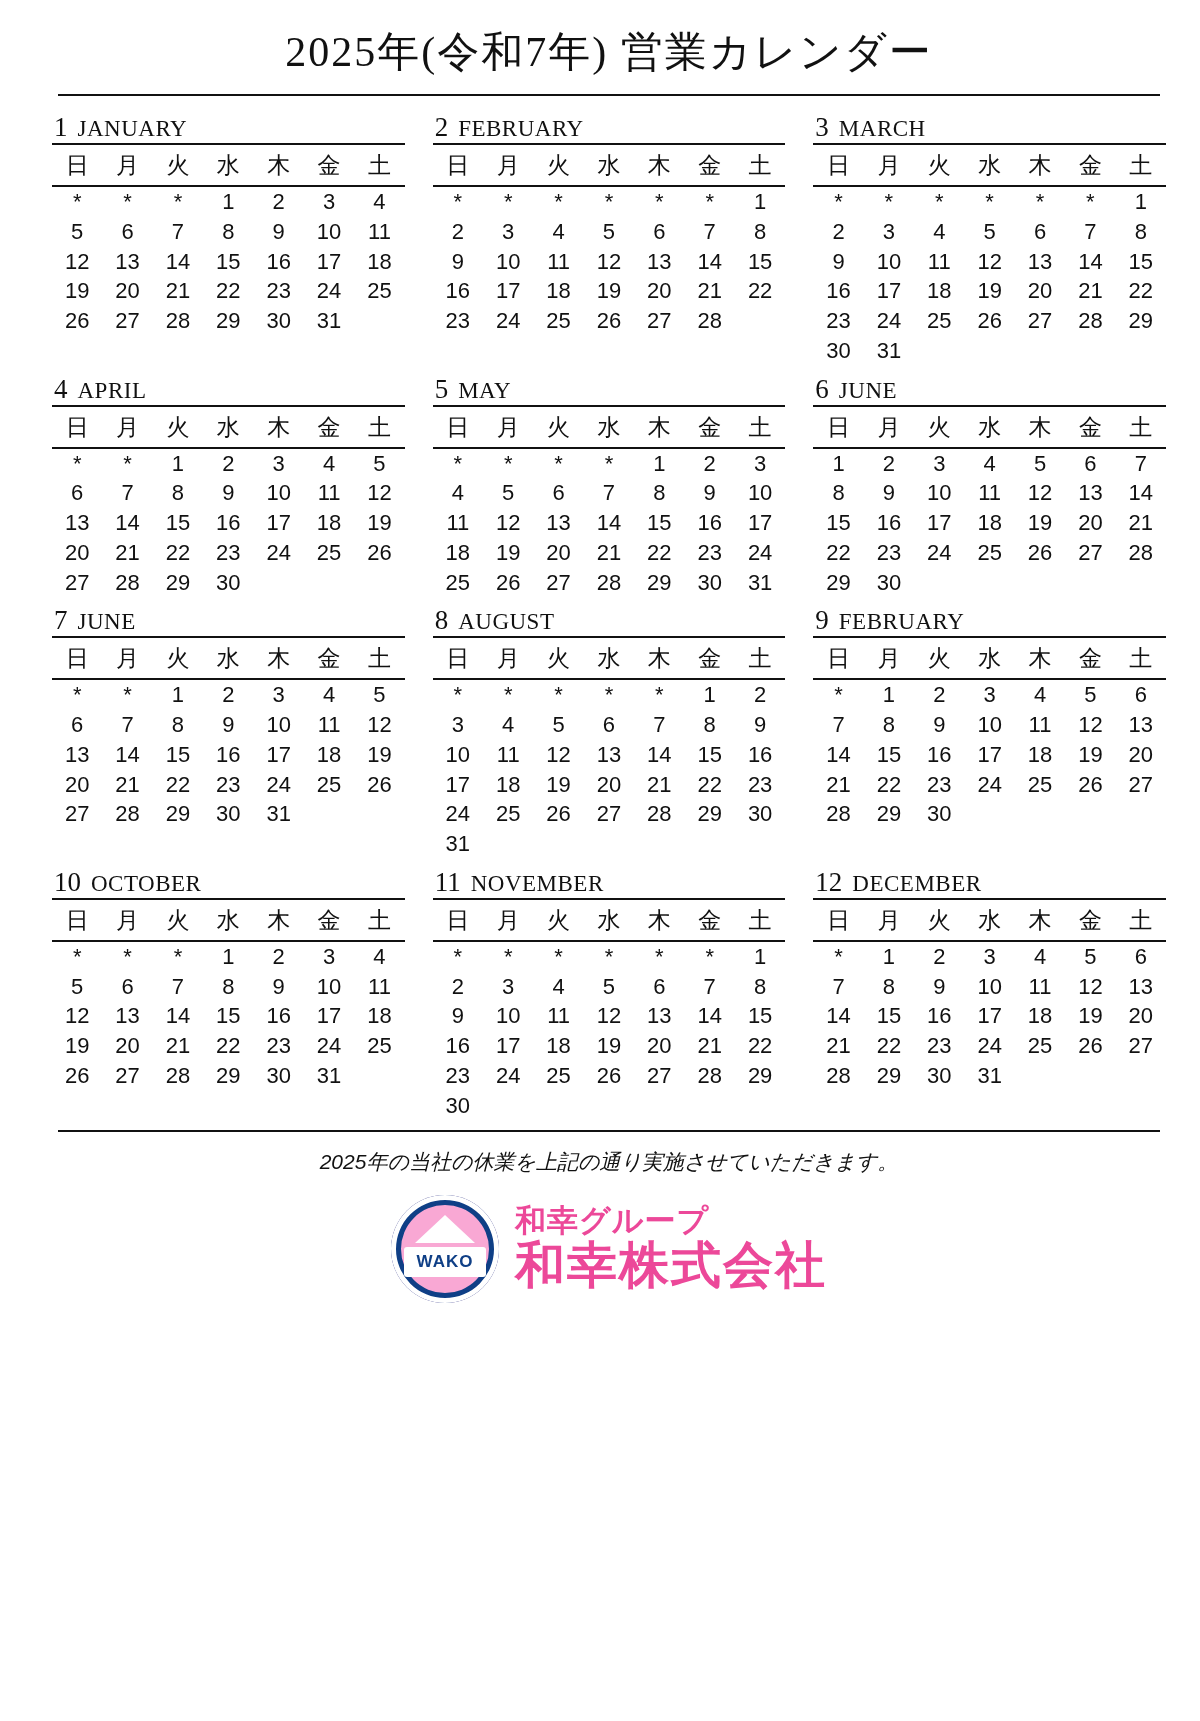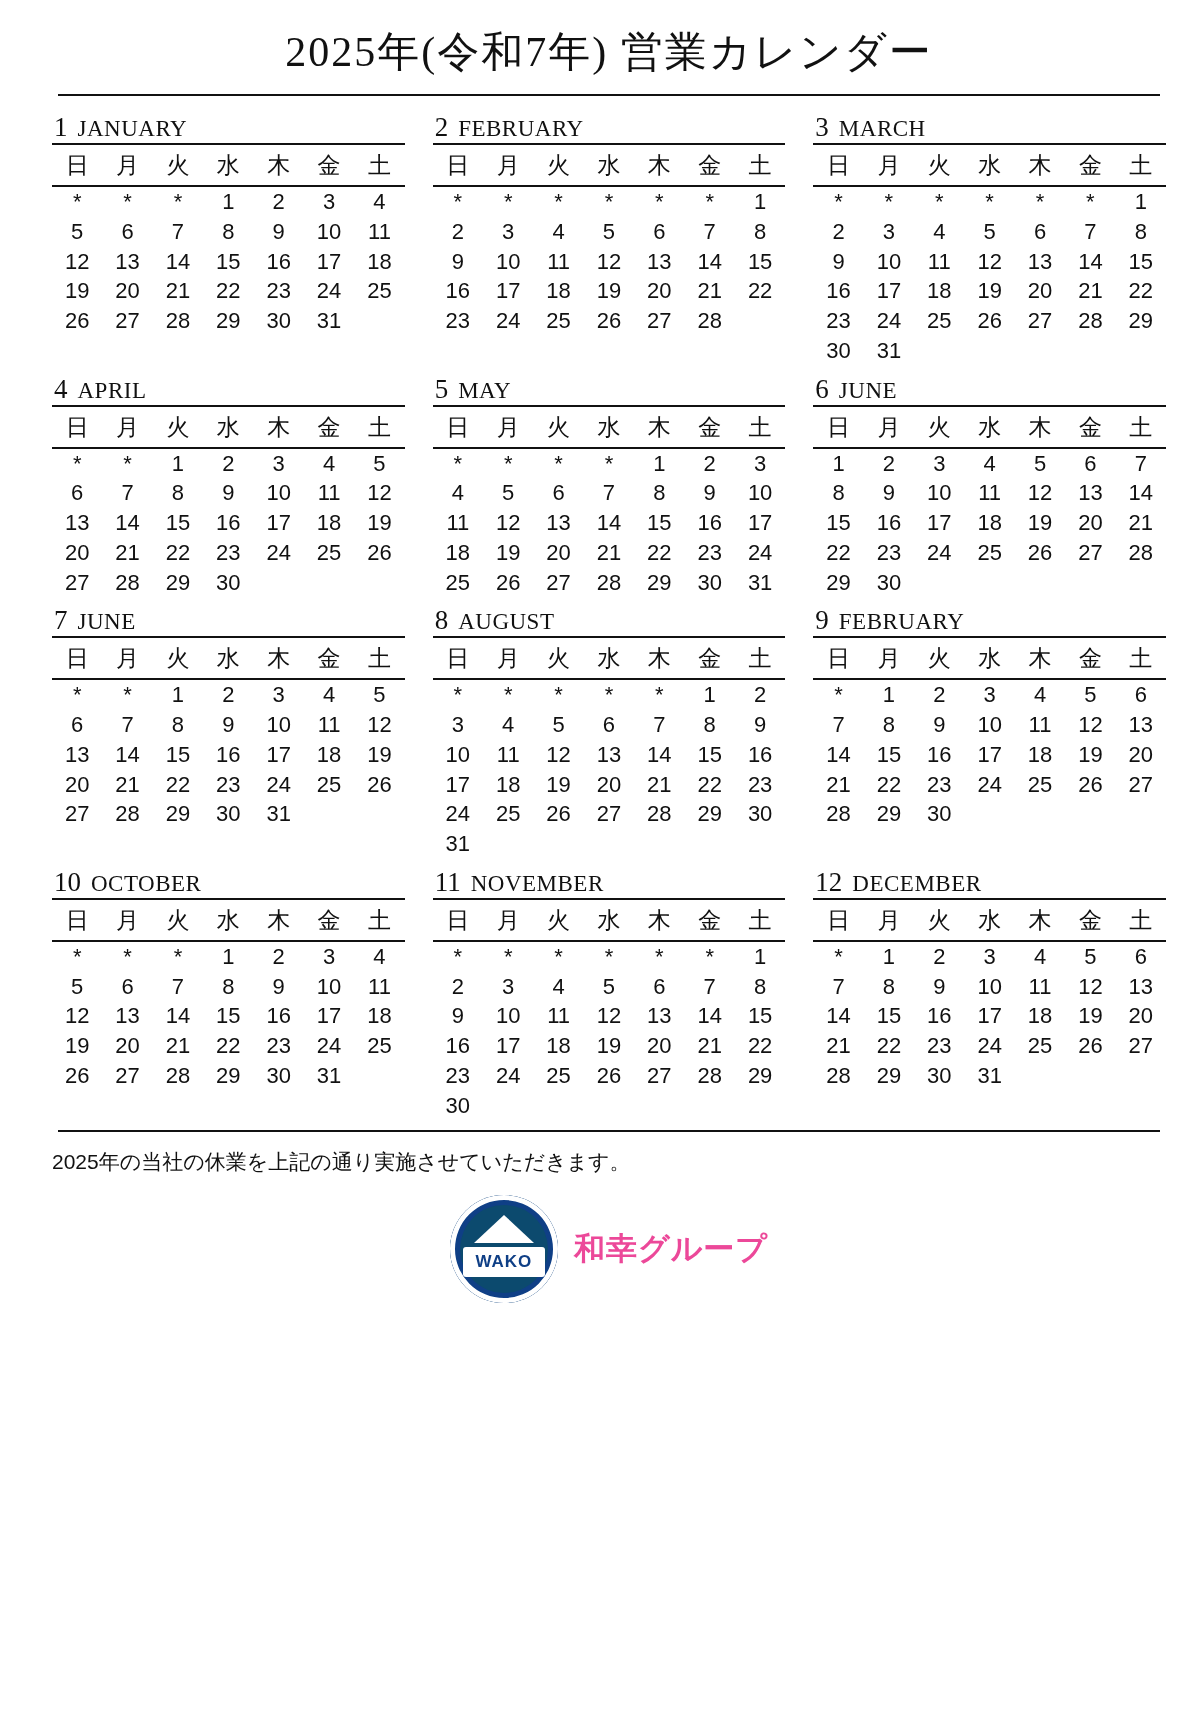--- a/index.html
+++ b/index.html
@@ -96,39 +96,40 @@
     color: #e8000d;
     font-size: 22px;
   }
   td.star-black { color: #111; }
   
   .footer-rule {
     border-bottom: 2px solid #111;
     margin: 10px 6px 0 6px;
   }
   .notes {
-    text-align: left;
+    text-align: center;
     margin-top: 14px;
     font-size: 21px;
     line-height: 1.55;
     font-family: "Liberation Sans", "DejaVu Sans", sans-serif;
     color: #111;
+    font-style: italic;
   }
   .brand {
     margin-top: 16px;
     display: flex;
     justify-content: center;
     align-items: center;
     gap: 16px;
   }
   .logo-mark {
     width: 108px;
     height: 108px;
     border-radius: 50%;
-    background: #0c4a6e;
+    background: #f9a8d4;
     position: relative;
     flex: none;
     box-shadow: inset 0 0 0 5px #ffffff, inset 0 0 0 10px #0f3f86;
   }
   .logo-mark .mtn {
     position: absolute;
     left: 50%;
     top: 20px;
     transform: translateX(-50%);
     width: 0;
@@ -1015,16 +1016,17 @@
 
   <div class="brand">
     <div class="logo-mark">
       <div class="mtn"></div>
       <div class="band">
         <span>WAKO</span>
       </div>
     </div>
     <div class="brand-text">
       <div class="brand-group">和幸グループ</div>
+      <div class="brand-name">和幸株式会社</div>
     </div>
   </div>
 
 </div>
 
 </body></html>

